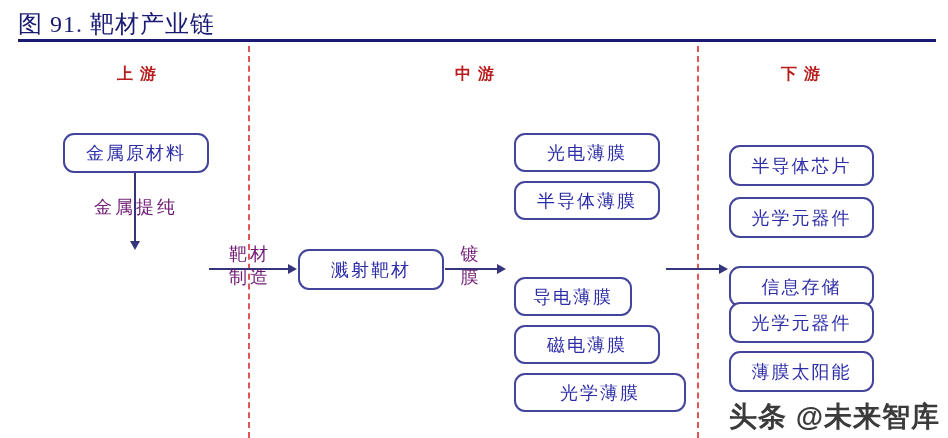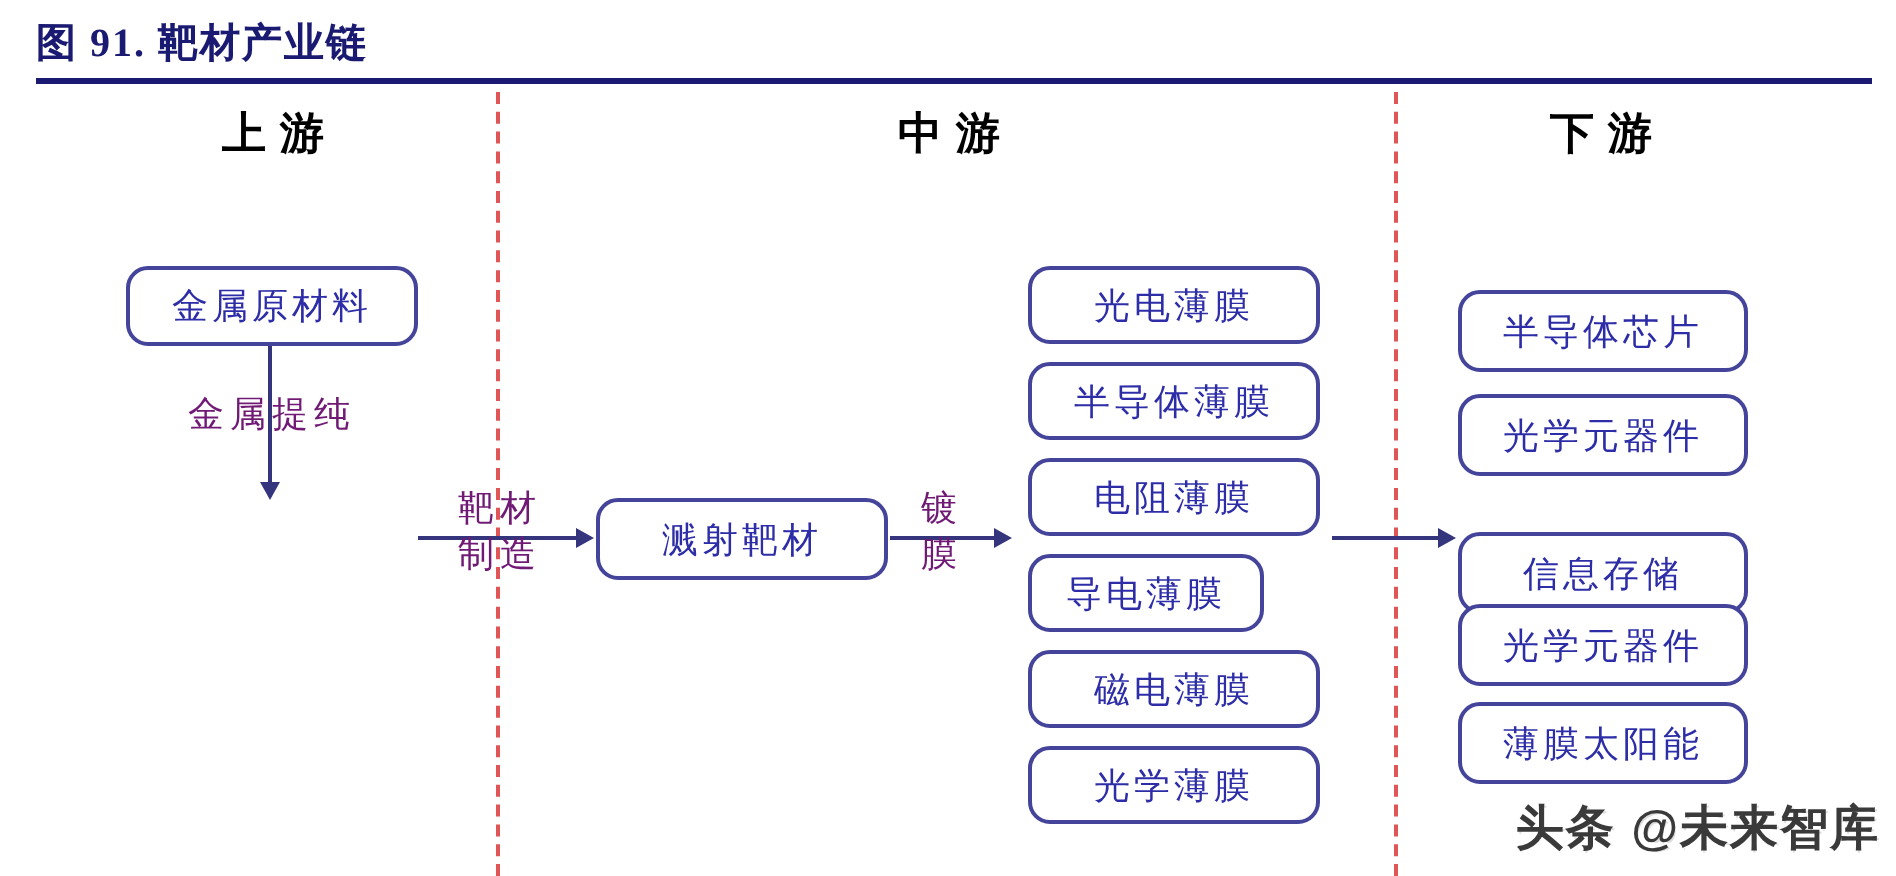--- a/index.html
+++ b/index.html
@@ -5,34 +5,34 @@
   html,body{margin:0;padding:0;background:#ffffff;}
   .canvas{
     position:relative;
     width:948px;height:438px;
     background:#ffffff;
     overflow:hidden;
     font-family:"Liberation Serif", serif;
   }
   .title{
     position:absolute;left:18px;top:8px;
-    font-size:20px;font-weight:bold;color:#1a1a72;
+    font-size:24px;font-weight:normal;color:#1a1a72;
     letter-spacing:1px;
   }
   .title-rule{
     position:absolute;left:18px;top:39px;
     width:918px;height:3px;background:#1a1a72;
   }
   .dash-line{
     position:absolute;top:46px;height:392px;width:0;
     border-left:2px dashed #e05555;
   }
   .section-label{
-    position:absolute;top:52px;
-    font-size:22px;font-weight:bold;color:#000000;
+    position:absolute;top:64px;
+    font-size:16px;font-weight:bold;color:#b91c1c;
     letter-spacing:7px;text-align:center;width:80px;
   }
   .node{
     position:absolute;
     border:2px solid #44449b;border-radius:11px;
     background:#ffffff;color:#2d2da8;
     font-size:18px;letter-spacing:2px;
     display:flex;align-items:center;justify-content:center;
     box-sizing:border-box;
   }
@@ -48,21 +48,21 @@
     border-left:9px solid #35357e;
   }
   .head-down{
     position:absolute;width:0;height:0;
     border-left:5px solid transparent;border-right:5px solid transparent;
     border-top:9px solid #35357e;
   }
   .watermark{
     position:absolute;right:8px;top:398px;
     font-family:"Liberation Sans", sans-serif;
-    font-size:24px;font-weight:bold;color:#3a3a3a;
+    font-size:28px;font-weight:bold;color:#3a3a3a;
     letter-spacing:1px;
     text-shadow:2px 2px 0 #ffffff, 1px 1px 0 #dddddd;
   }
 </style>
 </head>
 <body>
 
 <div class="canvas">
 
   <div class="title">图 91. 靶材产业链</div>
@@ -93,24 +93,23 @@
 
   <div class="hline" style="left:445px;top:268px;width:53px;"></div>
   <div class="head-right" style="left:497px;top:264px;"></div>
   <div class="flow-label" style="left:450px;top:243px;width:42px;">
     <div>镀</div>
     <div>膜</div>
   </div>
 
   <div class="node" style="left:514px;top:133px;width:146px;height:39px;">光电薄膜</div>
   <div class="node" style="left:514px;top:181px;width:146px;height:39px;border-radius:11px;">半导体薄膜</div>
-  <div class="node" style="left:514px;top:229px;width:146px;height:39px;">电阻薄膜</div>
   <div class="node" style="left:514px;top:277px;width:118px;height:39px;font-family:Liberation Serif, serif;">导电薄膜</div>
   <div class="node" style="left:514px;top:325px;width:146px;height:39px;">磁电薄膜</div>
-  <div class="node" style="left:514px;top:373px;width:146px;height:39px;">光学薄膜</div>
+  <div class="node" style="left:514px;top:373px;width:172px;height:39px;">光学薄膜</div>
 
   <div class="hline" style="left:666px;top:268px;width:54px;"></div>
   <div class="head-right" style="left:719px;top:264px;"></div>
 
   <div class="node" style="left:729px;top:145px;width:145px;height:41px;">半导体芯片</div>
   <div class="node" style="left:729px;top:197px;width:145px;height:41px;">光学元器件</div>
   <div class="node" style="left:729px;top:266px;width:145px;height:41px;">信息存储</div>
   <div class="node" style="left:729px;top:302px;width:145px;height:41px;">光学元器件</div>
   <div class="node" style="left:729px;top:351px;width:145px;height:41px;">薄膜太阳能</div>
 

